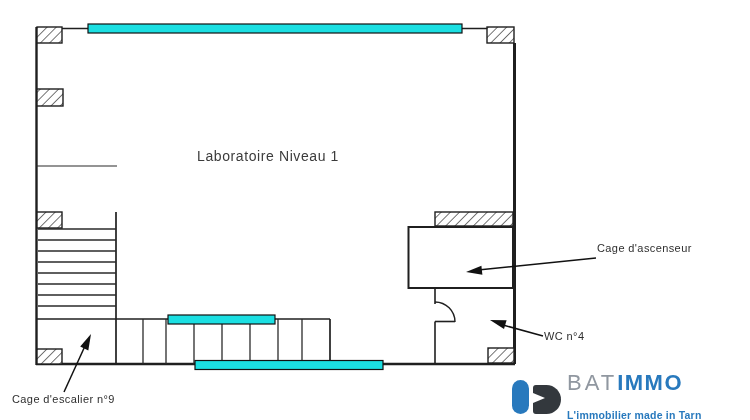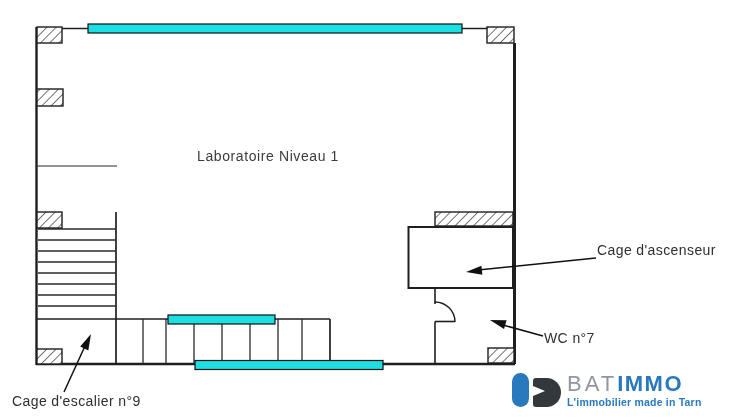--- a/index.html
+++ b/index.html
@@ -1,19 +1,19 @@
 <!DOCTYPE html>
 <html><head>
 <meta charset="utf-8">
 <style>
   html,body{margin:0;padding:0;background:#ffffff;}
   .canvas{position:relative;width:750px;height:420px;background:#ffffff;overflow:hidden;
           font-family:"Liberation Sans","DejaVu Sans",sans-serif;}
   .canvas svg{position:absolute;left:0;top:0;}
-  .lbl{position:absolute;color:#2e2e2e;font-size:14px;letter-spacing:.4px;white-space:nowrap;}
+  .lbl{position:absolute;color:#2e2e2e;font-size:11px;letter-spacing:.4px;white-space:nowrap;}
   .lbl.room{left:197px;top:148px;font-size:14px;color:#3b3b3b;letter-spacing:.6px;}
   .lbl.elev{left:597px;top:242px;}
   .lbl.wc{left:544px;top:330px;}
   .lbl.stairs{left:12px;top:393px;}
   .glz{fill:#1bdfe2;stroke:#111;stroke-width:1.2;}
   .pier{fill:url(#hatch);stroke:#1f1f1f;stroke-width:1.4;}
   .wall{stroke:#1f1f1f;fill:none;}
   .thin{stroke:#2a2a2a;fill:none;}
   .arrowline{stroke:#111;stroke-width:1.5;fill:none;}
   .arrowhead{fill:#111;stroke:none;}
@@ -23,21 +23,21 @@
   .logo-pill{position:absolute;left:1px;top:1px;width:17px;height:34px;border-radius:9px;background:#2879bd;}
   .logo-bowl{position:absolute;left:22px;top:6px;width:28px;height:29px;background:#33383d;
              border-radius:3px 15px 15px 3px;}
   .logo-notch{position:absolute;left:22px;top:14px;width:0;height:0;
               border-top:5px solid transparent;border-bottom:5px solid transparent;
               border-left:12px solid #ffffff;}
   .logo-text{margin-left:4px;}
   .brand{font-size:22px;line-height:1;white-space:nowrap;}
   .brand .bat{color:#9097a0;letter-spacing:3px;font-weight:400;}
   .brand .immo{color:#2879bd;font-weight:700;letter-spacing:1.5px;}
-  .tagline{color:#2879bd;font-size:10.5px;font-weight:700;margin-top:1px;letter-spacing:.2px;white-space:nowrap;}
+  .tagline{color:#2879bd;font-size:10.5px;font-weight:700;margin-top:15px;letter-spacing:.2px;white-space:nowrap;}
 </style>
 </head>
 <body>
 
 <div class="canvas">
 
   <svg width="750" height="420" viewBox="0 0 750 420">
     <defs>
       <pattern id="hatch" width="6.5" height="6.5" patternUnits="userSpaceOnUse" patternTransform="rotate(45)">
         <rect width="6.5" height="6.5" fill="#ffffff"></rect>
@@ -118,21 +118,21 @@
       </g>
       <g>
         <line class="arrowline" x1="64" y1="392" x2="85" y2="346"></line>
         <polygon class="arrowhead" points="91,334 88.3,350.4 80.2,346.6"></polygon>
       </g>
     </g>
   </svg>
 
   <div class="lbl room">Laboratoire Niveau 1</div>
   <div class="lbl elev">Cage d'ascenseur</div>
-  <div class="lbl wc">WC n°7</div>
+  <div class="lbl wc">WC n°4</div>
   <div class="lbl stairs">Cage d'escalier n°9</div>
 
   <div class="logo">
     <div class="logo-icon">
       <span class="logo-pill"></span>
       <span class="logo-bowl"></span>
       <span class="logo-notch"></span>
     </div>
     <div class="logo-text">
       <div class="brand"><span class="bat">BAT</span><span class="immo">IMMO</span></div>

